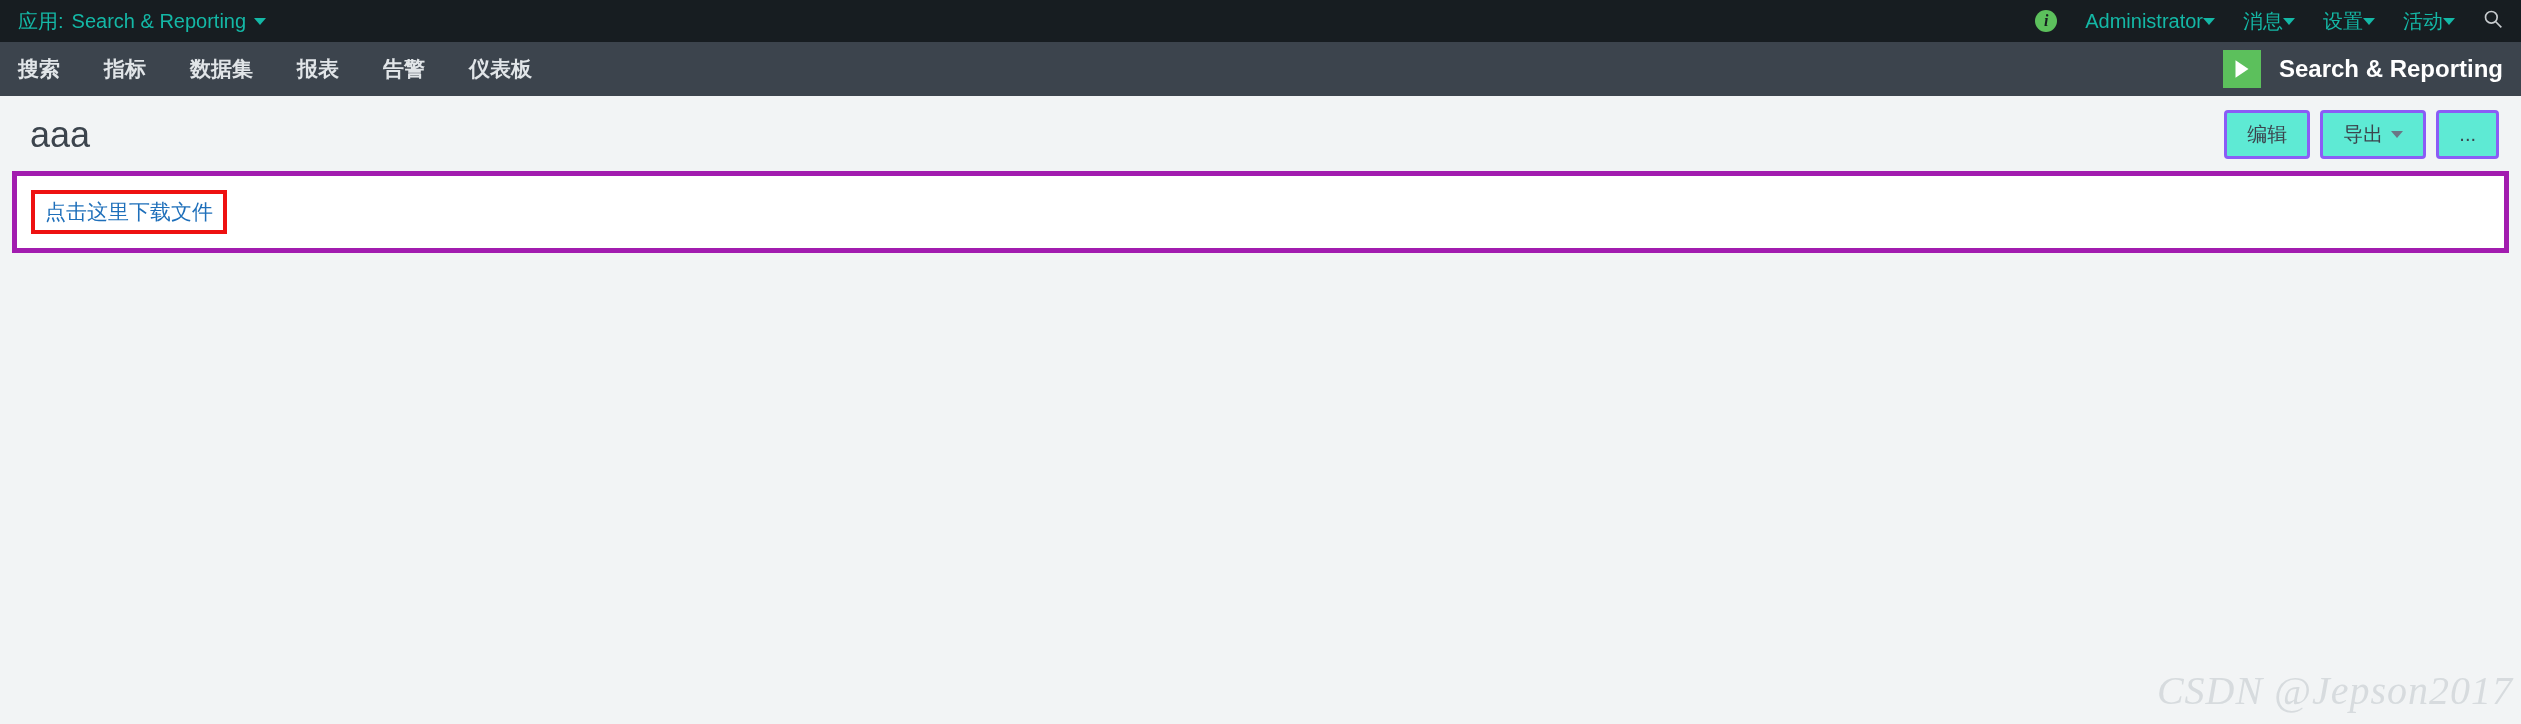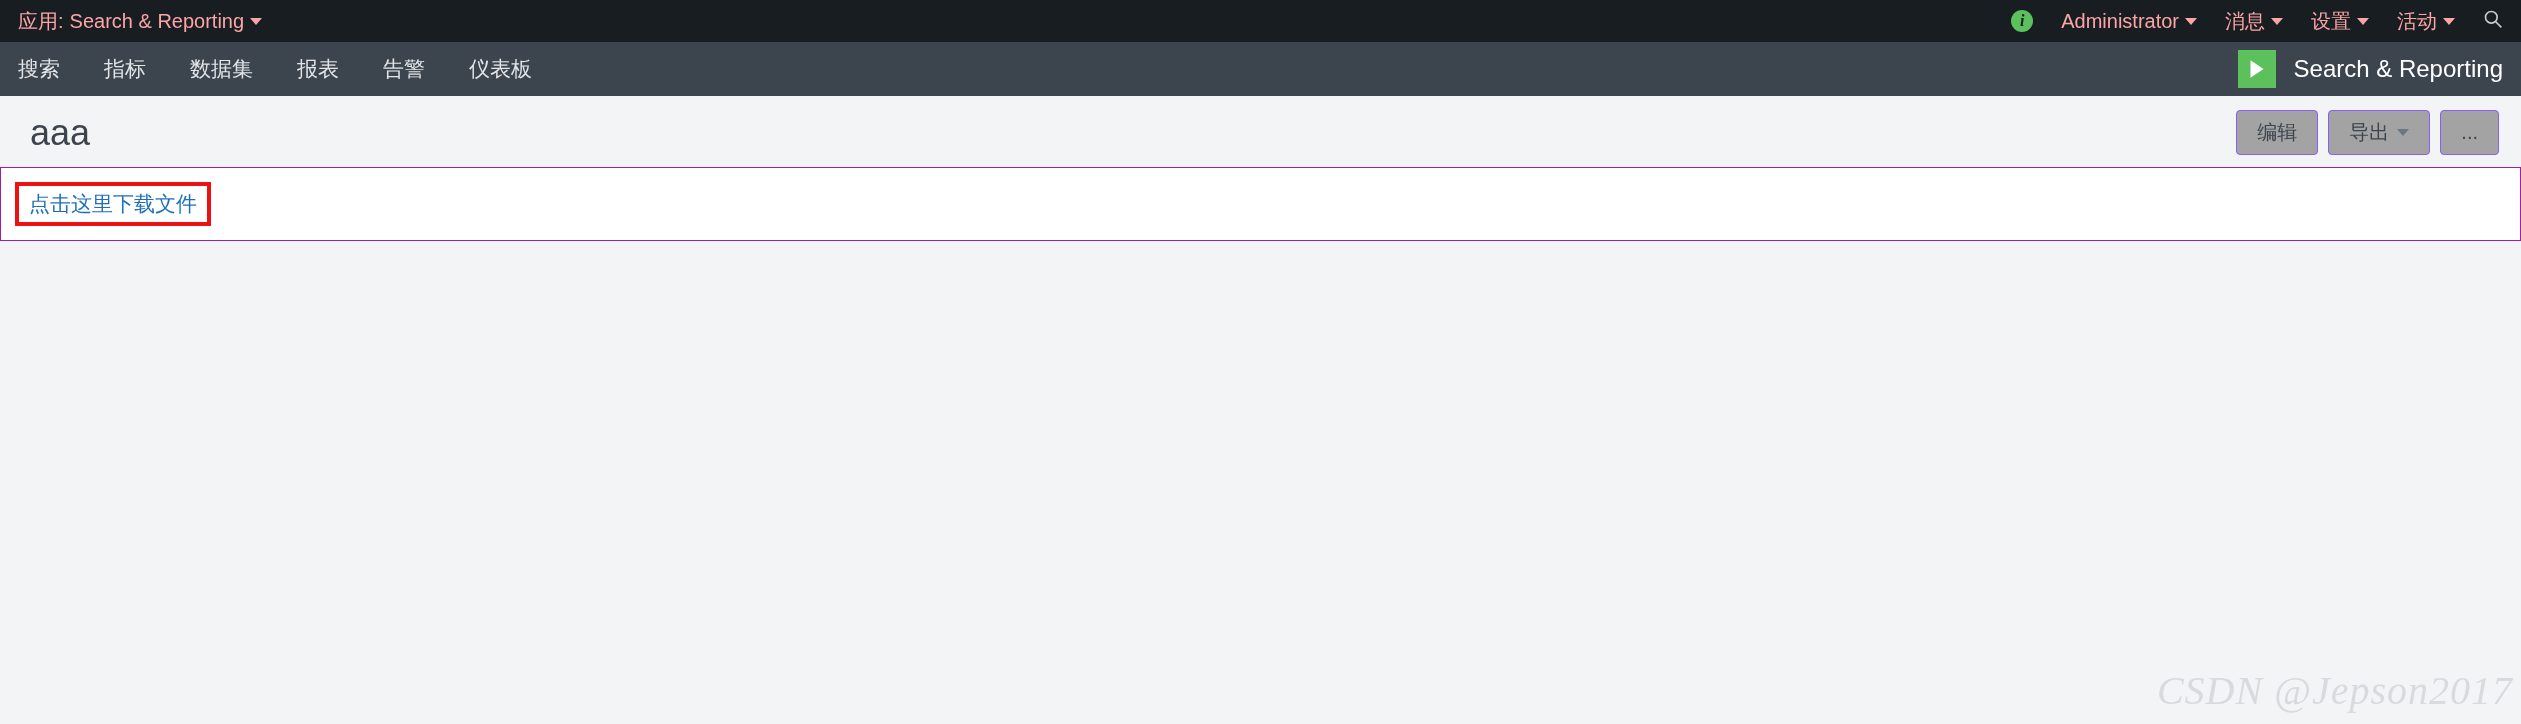--- a/index.html
+++ b/index.html
@@ -1,35 +1,35 @@
 <!DOCTYPE html>
 <html><head>
 <meta charset="utf-8">
 <style>
   * { box-sizing: border-box; margin: 0; padding: 0; }
   html, body { width: 2521px; height: 724px; font-family: "Helvetica Neue", Arial, "PingFang SC", "Microsoft YaHei", sans-serif; background: #f2f4f5; overflow: hidden; }
   .top-bar { height: 42px; background: #171d21; color: #c8cccf; display: flex; align-items: center; font-size: 20px; padding: 0 18px; }
   .top-left { display: flex; align-items: center; gap: 8px; }
   .top-right { margin-left: auto; display: flex; align-items: center; gap: 28px; }
-  .top-item { display: flex; align-items: center; gap: 6px; cursor: pointer; color: #fca5a5; }
+  .top-item { display: flex; align-items: center; cursor: pointer; color: #14b8a6; }
   .caret-down { width: 0; height: 0; border-left: 6px solid transparent; border-right: 6px solid transparent; border-top: 7px solid currentColor; display: inline-block; }
   .info-icon { width: 22px; height: 22px; border-radius: 50%; background: #5cc05c; color: #171d21; font-weight: bold; display: inline-flex; align-items: center; justify-content: center; font-size: 16px; font-family: Georgia, serif; font-style: italic; }
   .search-icon svg { width: 20px; height: 20px; stroke: #c8cccf; stroke-width: 2; fill: none; }
-  .app-nav { height: 54px; background: #3c444d; color: #e1e5e8; display: flex; align-items: center; padding: 0 18px; font-size: 21px; }
+  .app-nav { height: 54px; background: #3c444d; color: #e1e5e8; display: flex; align-items: center; padding: 0 18px; font-size: 21px; font-weight: bold; }
   .app-nav .nav-items { display: flex; gap: 44px; }
   .app-nav .nav-item { cursor: pointer; }
   .app-nav .brand { margin-left: auto; display: flex; align-items: center; gap: 18px; color: #fff; font-size: 24px; }
   .brand-logo { width: 38px; height: 38px; background: #5cc05c; display: flex; align-items: center; justify-content: center; }
   .brand-logo svg { width: 26px; height: 26px; fill: #fff; }
   .header-row { display: flex; align-items: center; padding: 14px 22px 12px 30px; background: #f2f4f5; }
   .page-title { font-size: 36px; font-weight: 400; color: #3c444d; }
   .header-actions { margin-left: auto; display: flex; gap: 10px; }
-  .btn { background: #a3a3a3; border: 1px solid #8b5cf6; border-radius: 4px; padding: 8px 20px; font-size: 20px; color: #3c444d; cursor: pointer; display: inline-flex; align-items: center; gap: 8px; }
+  .btn { background: #5eead4; border: 3px solid #8b5cf6; border-radius: 4px; padding: 8px 20px; font-size: 20px; color: #3c444d; cursor: pointer; display: inline-flex; align-items: center; gap: 8px; }
   .btn .caret-down { border-top-color: #6b7785; }
-  .content-panel { margin: 0 0; background: #fff; padding: 14px 14px; border: 1px solid #a21caf; }
+  .content-panel { margin: 0 12px; background: #fff; padding: 14px 14px; border: 5px solid #a21caf; }
   .highlight-box { display: inline-block; border: 4px solid #e11; padding: 4px 10px; }
   .download-link { color: #1e6fba; font-size: 21px; text-decoration: none; cursor: pointer; }
   .watermark { position: absolute; right: 8px; bottom: 10px; font-size: 40px; color: rgba(120,130,140,0.22); font-style: italic; font-family: Georgia, serif; pointer-events: none; letter-spacing: 1px; }
 </style>
 </head>
 <body>
 
 <div class="top-bar">
   <div class="top-left top-item">
     <span>应用:</span>

